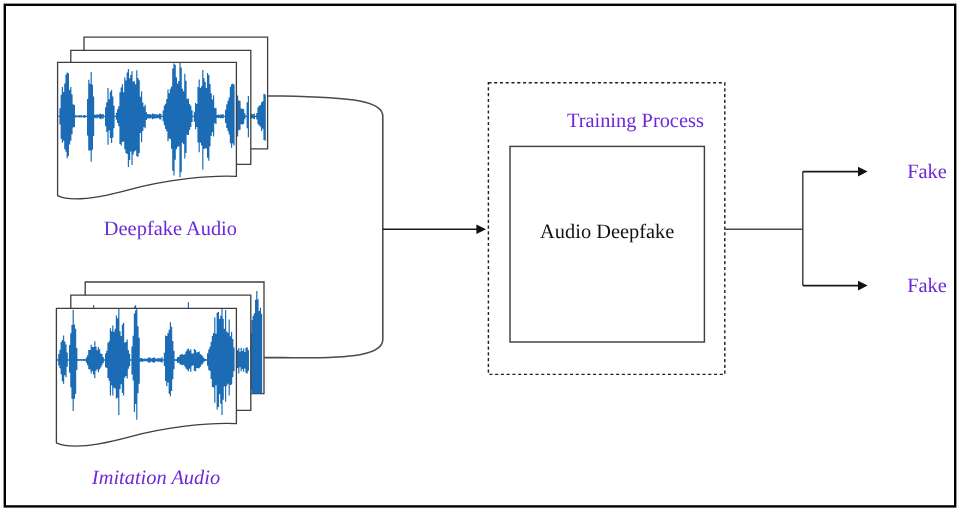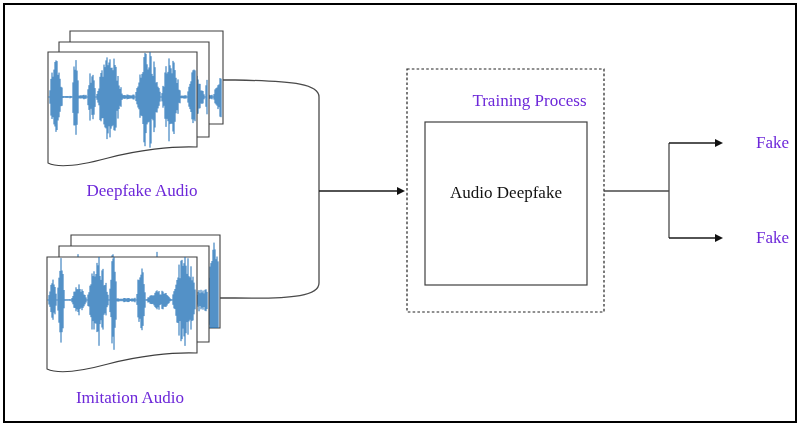--- a/index.html
+++ b/index.html
@@ -85,19 +85,19 @@
   <g>
     <path class="wire" d="M604,191 H669 M669,143 V238"></path>
     <path class="arrow" d="M669,143 H716"></path>
     <polygon class="head" points="715,139 723,143 715,147"></polygon>
     <path class="arrow" d="M669,238 H716"></path>
     <polygon class="head" points="715,234 723,238 715,242"></polygon>
   </g>
 </svg>
 
 <div class="lbl" style="left:43px;top:181px;width:150px;">Deepfake Audio</div>
-<div class="lbl" style="left:31px;top:388px;width:150px;">Imitation Audio</div>
+<div class="lbl" style="left:31px;top:388px;width:150px;font-style:italic;">Imitation Audio</div>
 <div class="lbl" style="left:407px;top:91px;width:197px;">Training Process</div>
 <div class="model-text">
   <span>Audio Deepfake</span><br>
 </div>
 <div class="lbl lbl-left" style="left:732px;top:133px;">Fake</div>
 <div class="lbl lbl-left" style="left:732px;top:228px;">Fake</div>
 
 </body></html>

